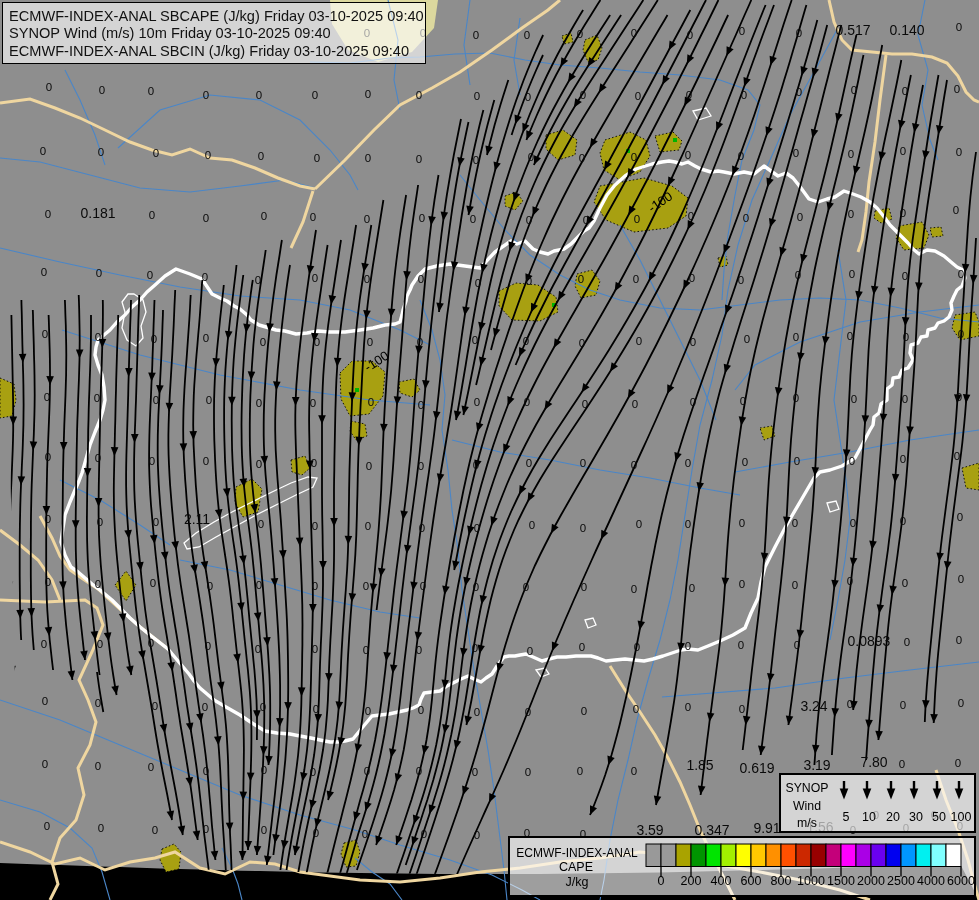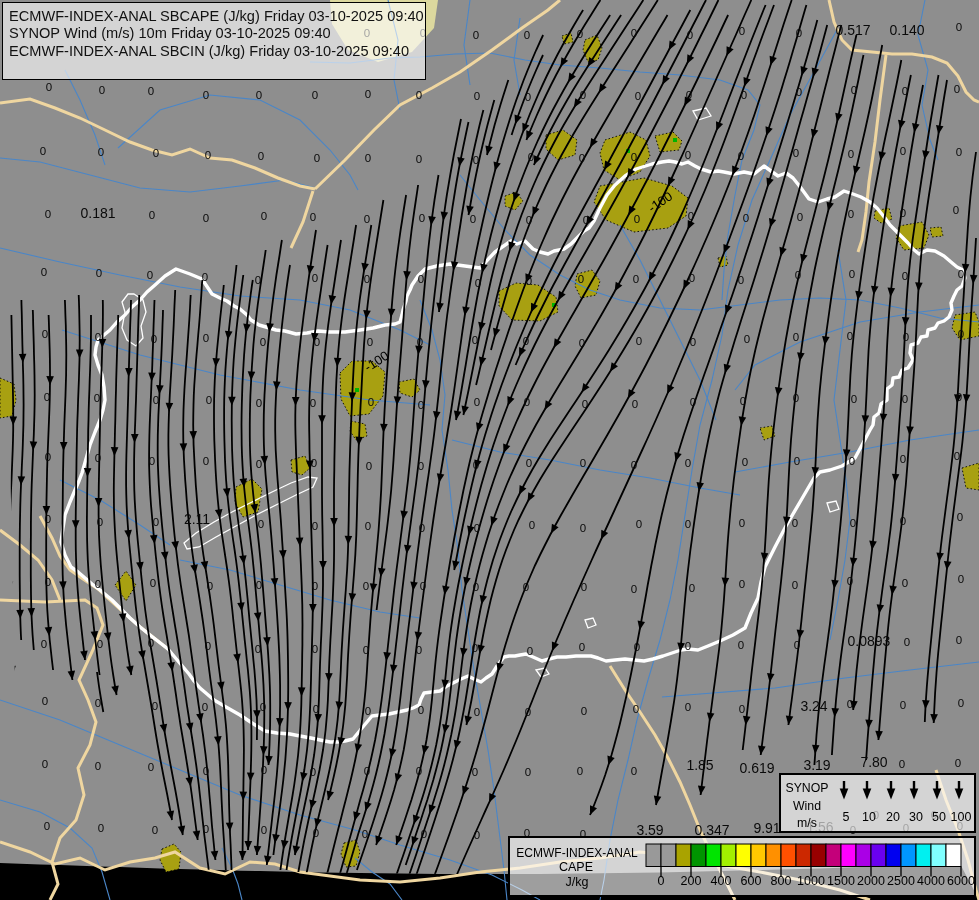--- a/index.html
+++ b/index.html
@@ -1,18 +1,18 @@
 <!DOCTYPE html>
 <html><head><meta charset="utf-8">
 <style>
   html,body { margin:0; padding:0; }
   body { width:979px; height:900px; position:relative; overflow:hidden;
          font-family:"Liberation Sans", sans-serif; background:#8e8e8e; }
   .box { position:absolute; background:rgba(255,255,255,0.62); border:1.6px solid #000; box-sizing:border-box; }
-  #title { left:2px; top:2px; width:424px; height:78px; padding:5px 0 0 6px;
+  #title { left:2px; top:2px; width:424px; height:62px; padding:5px 0 0 6px;
             font-size:14.6px; line-height:17.3px; color:#111; white-space:nowrap; }
 </style></head>
 <body>
 <div style="position:absolute;left:0;top:0">
 <svg width="979" height="900" viewBox="0 0 979 900" font-family="Liberation Sans, sans-serif">
 <rect width="979" height="900" fill="#8e8e8e"></rect>
 <path d="M0 900L0 863.0L0 863.0L20 863.7L40 864.4L60 865.1L80 865.8L100 866.5L120 867.1L140 867.8L160 868.4L180 869.0L200 869.6L220 870.1L240 870.7L260 871.1L280 871.6L300 872.0L320 872.4L340 872.8L360 873.1L380 873.3L400 873.5L420 873.7L440 873.9L460 874.0L480 874.0L500 874.0L520 873.9L540 873.9L560 873.7L580 873.5L600 873.3L620 873.0L640 872.7L660 872.4L680 872.0L700 871.6L720 871.1L740 870.6L760 870.1L780 869.6L800 869.0L820 868.4L840 867.7L860 867.1L880 866.4L900 865.8L920 865.1L940 864.4L960 863.7L979 900Z" fill="#000"></path>
 <path d="M330 0 L438 0 L434 28 L412 52 L378 62 L348 50 L332 24 Z" fill="#dcd89e"></path>
 <path d="M0 378 L14 384 L16 400 L12 416 L0 418 Z" fill="#a8a011" stroke="#000" stroke-width="0.9" stroke-dasharray="1.5 2.2"></path>
 <path d="M115 585 L126 571 L136 585 L126 601 Z" fill="#a8a011" stroke="#000" stroke-width="0.9" stroke-dasharray="1.5 2.2"></path>

